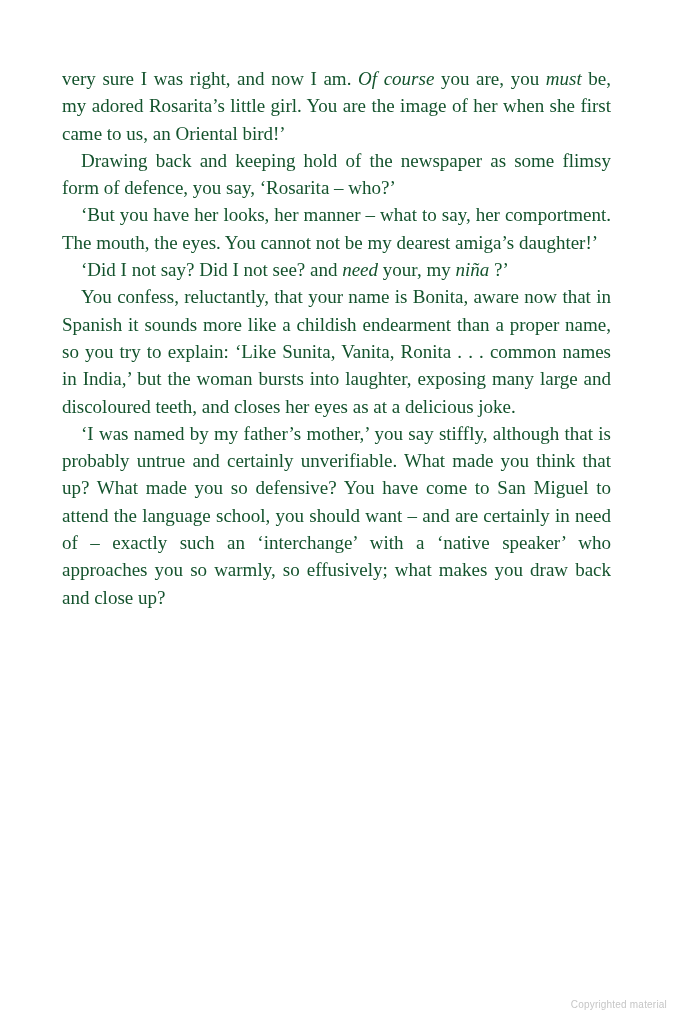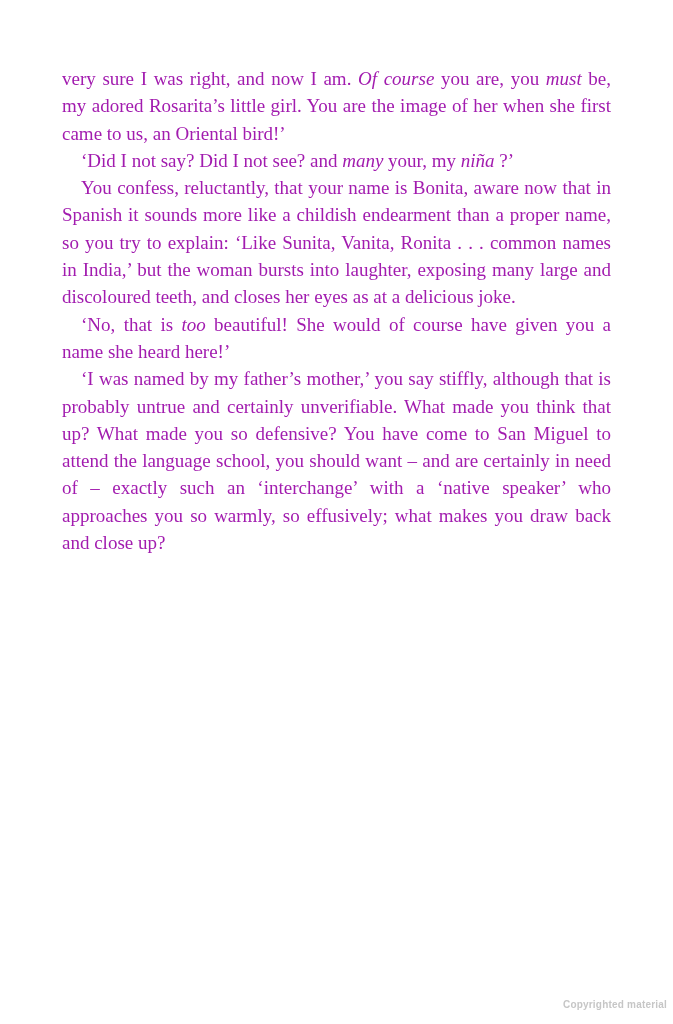--- a/index.html
+++ b/index.html
@@ -39,28 +39,28 @@
     font-weight: normal;
   }
   .copyright {
     position: absolute;
     top: 999px;
     right: 6px;
     font-family: "Liberation Sans", sans-serif;
     font-size: 10px;
     letter-spacing: 0.2px;
     color: #c6c6c6;
-    font-weight: bold;
   }
 </style>
 </head>
 <body>
 
 <div class="page" style="background: rgb(255, 255, 255);">
-  <div class="text-block" style="color: #a21caf;">
+  <div class="text-block" style="color: #14532d;">
       <p class="no-indent"><span>very sure I was right, and now I am. </span><em>Of course</em><span> you are, you </span><em>must</em><span> be, my adored Rosarita’s little girl. You are the image of her when she first came to us, an Oriental bird!’</span></p>
-      <p><span>‘Did I not say? Did I not see? and </span><em>many</em><span> your, my </span><em>niña</em><span> ?’</span></p>
+      <p><span>Drawing back and keeping hold of the newspaper as some flimsy form of defence, you say, ‘Rosarita – who?’</span></p>
+      <p><span>‘But you have her looks, her manner – what to say, her comportment. The mouth, the eyes. You cannot not be my dearest amiga’s daughter!’</span></p>
+      <p><span>‘Did I not say? Did I not see? and </span><em>need</em><span> your, my </span><em>niña</em><span> ?’</span></p>
       <p><span>You confess, reluctantly, that your name is Bonita, aware now that in Spanish it sounds more like a childish endearment than a proper name, so you try to explain: ‘Like Sunita, Vanita, Ronita . . . common names in India,’ but the woman bursts into laughter, exposing many large and discoloured teeth, and closes her eyes as at a delicious joke.</span></p>
-      <p><span>‘No, that is </span><em>too</em><span> beautiful! She would of course have given you a name she heard here!’</span></p>
       <p><span>‘I was named by my father’s mother,’ you say stiffly, although that is probably untrue and certainly unverifiable. What made you think that up? What made you so defensive? You have come to San Miguel to attend the language school, you should want – and are certainly in need of – exactly such an ‘interchange’ with a ‘native speaker’ who approaches you so warmly, so effusively; what makes you draw back and close up?</span></p>
     </div>
   <div class="copyright" style="color: rgb(198, 198, 198);">Copyrighted material</div>
 </div>
 
 </body></html>

